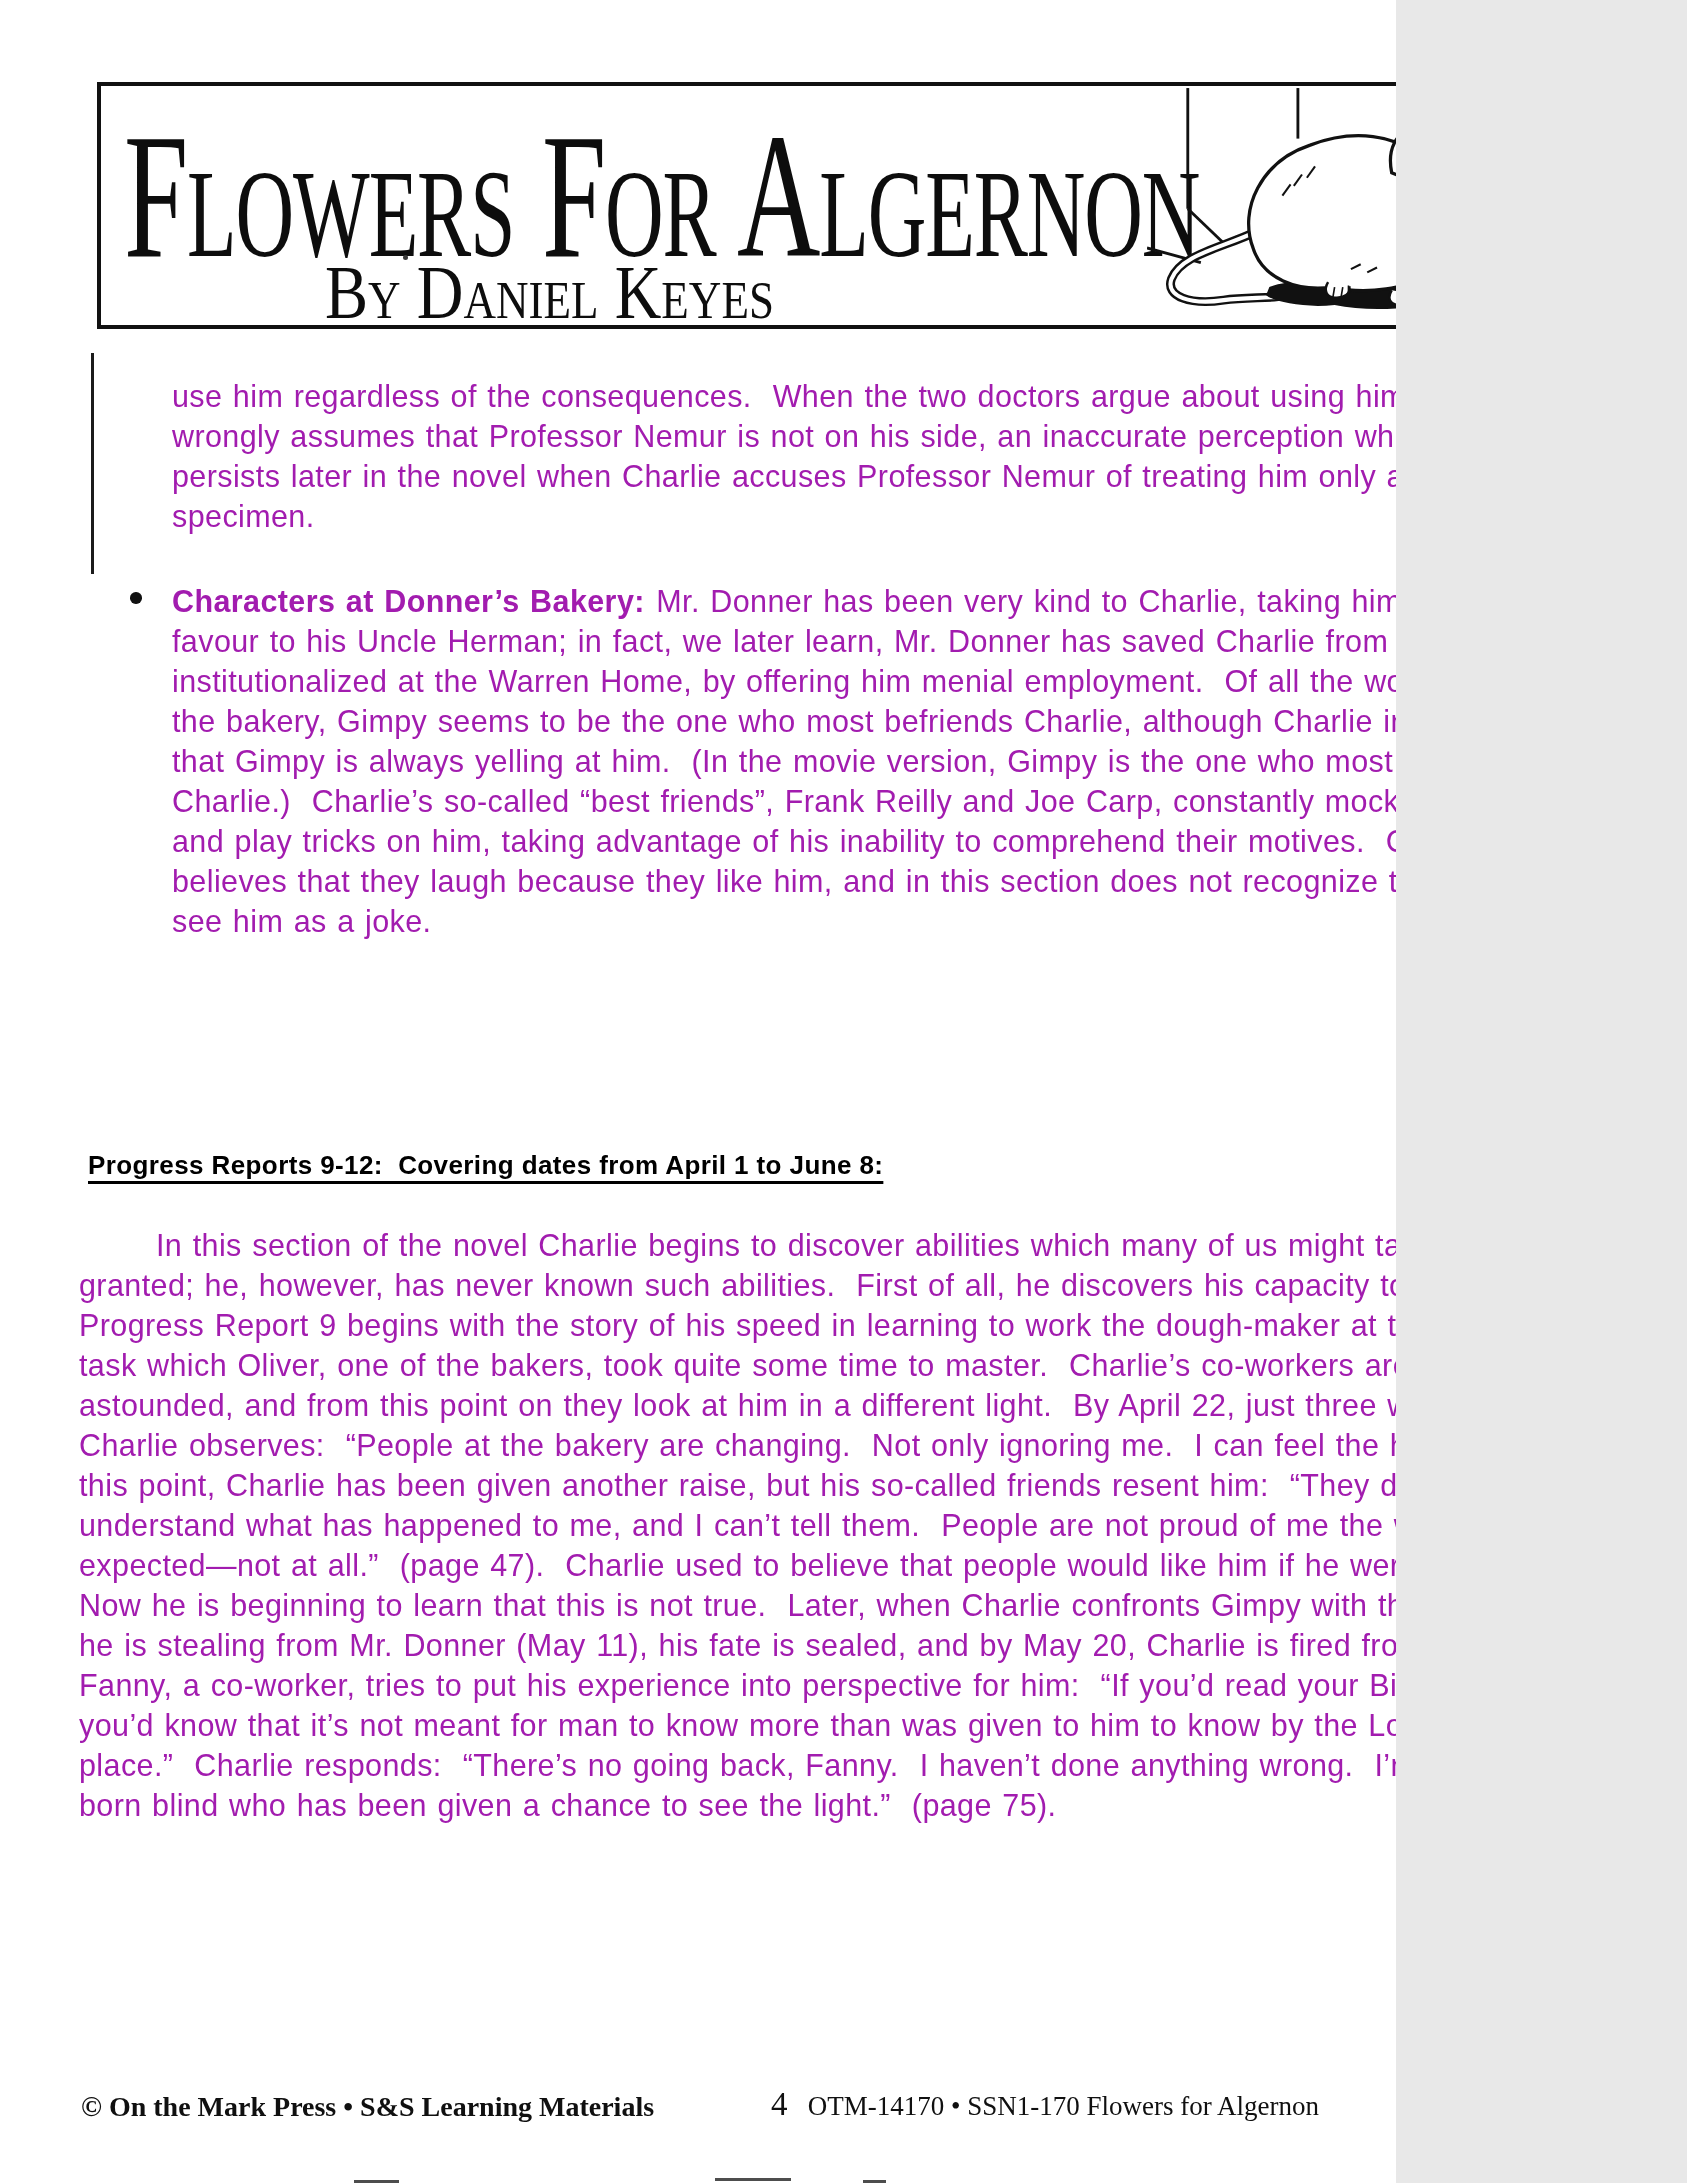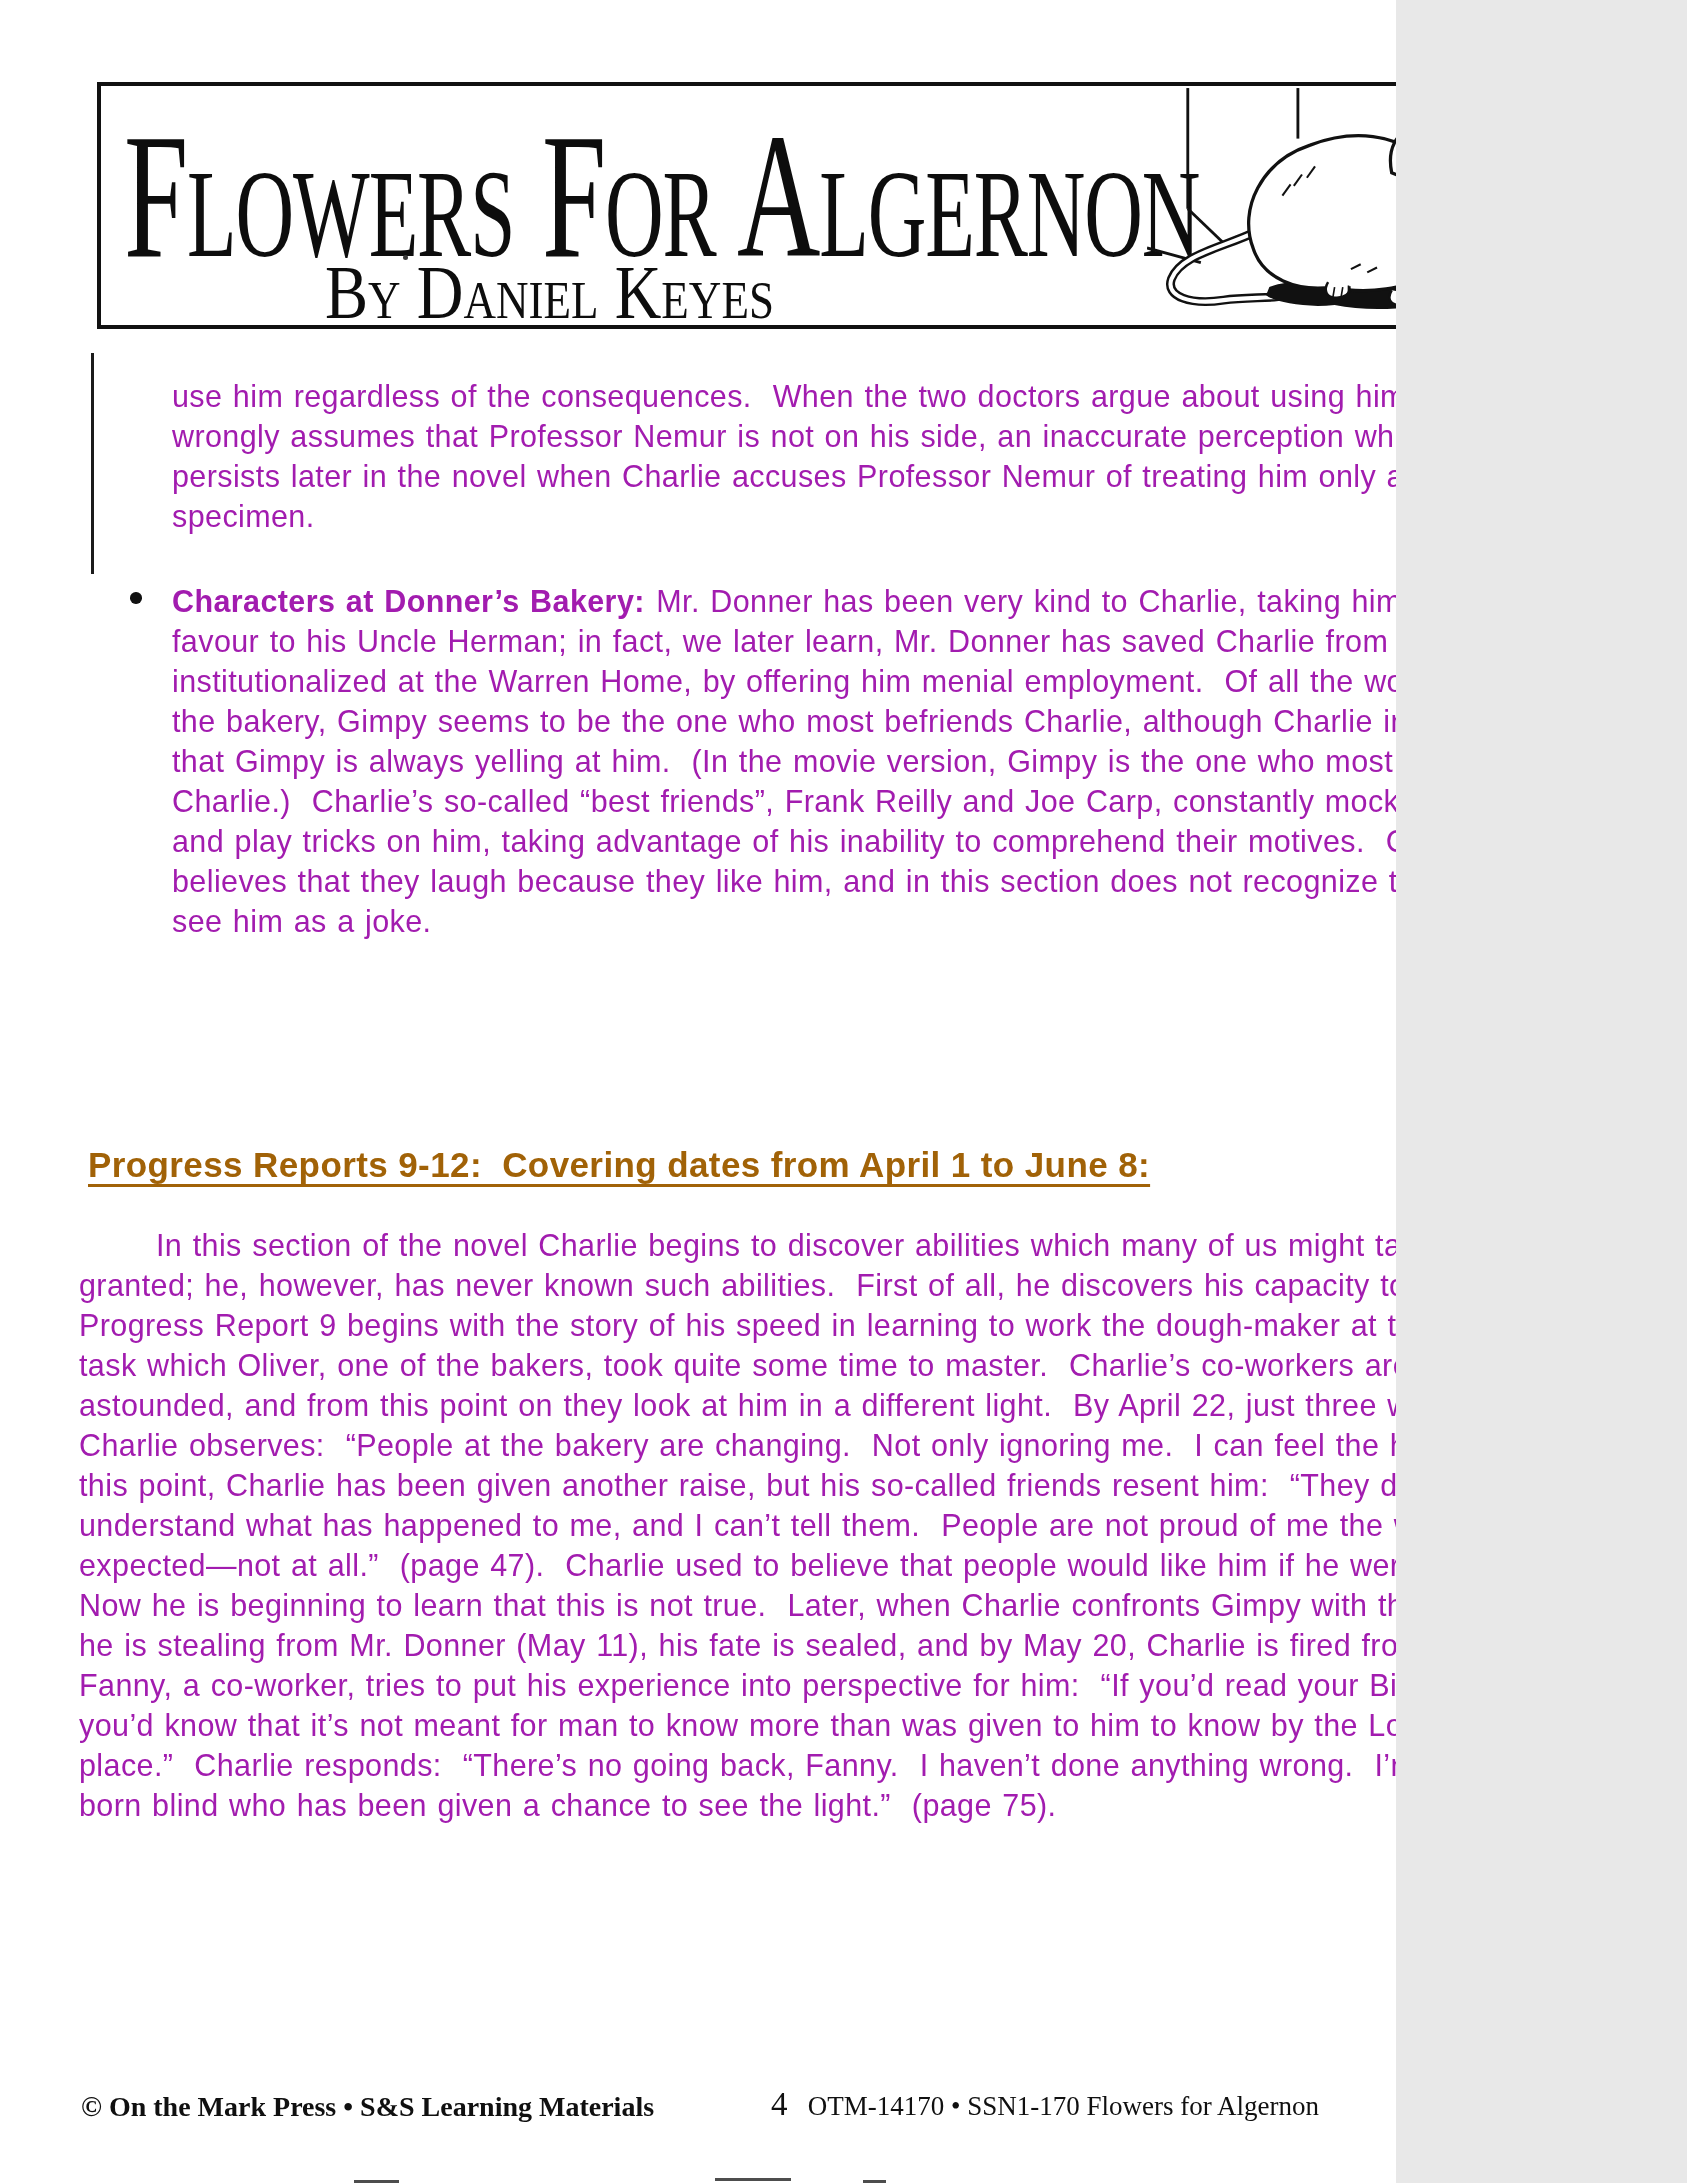--- a/index.html
+++ b/index.html
@@ -58,27 +58,27 @@
   .bullet-2{top:1025px;}
   .bullet .dot{
     position:absolute;left:41px;top:15px;
     width:11.5px;height:11.5px;border-radius:50%;
     background:#111;
   }
   .bullet .btext{padding-left:79px;}
   .blabel{font-weight:bold;margin-right:11.5px;}
   .heading{
     position:absolute;left:88px;top:1145px;
-    font-size:35px;line-height:40px;
+    font-size:26px;line-height:40px;
     font-weight:bold;letter-spacing:0.4px;
     white-space:pre-wrap;
     text-decoration:underline;
     text-decoration-thickness:2.5px;
     text-underline-offset:6.6px;
-    margin:0;color:#a16207;
+    margin:0;color:#000000;
   }
   .p-main{position:absolute;left:75px;top:1221px;width:1503px;text-indent:77px;}
   .p-close{position:absolute;left:89px;top:1971px;width:1503px;text-indent:77px;}
   
   .footer-left,.footer-right,.footer-page{
     position:absolute;
     font-family:"Liberation Serif","DejaVu Serif",serif;
     color:#101010;white-space:nowrap;
   }
   .footer-left{left:81px;top:2091px;font-size:28px;font-weight:bold;}

